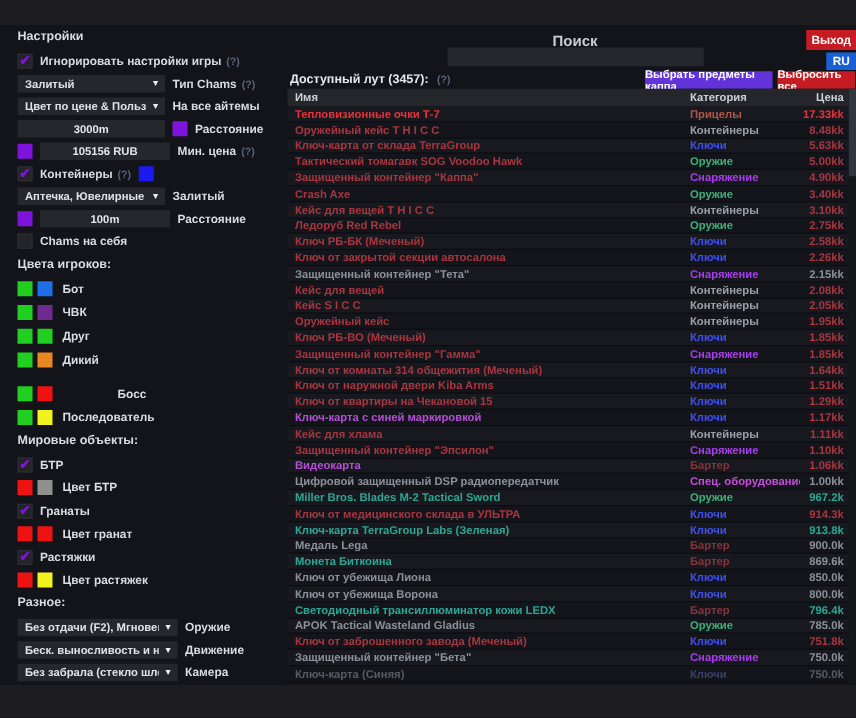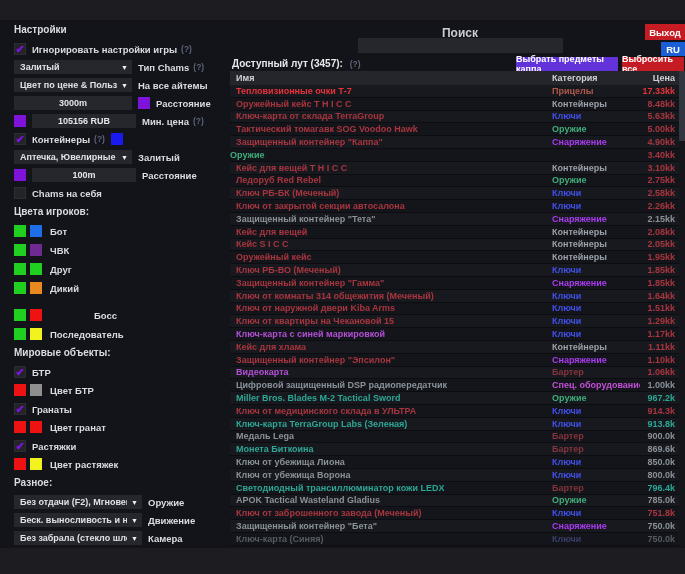--- a/index.html
+++ b/index.html
@@ -282,20 +282,21 @@
       <span class="c-name" style="color: rgb(168, 53, 63);">Тактический томагавк SOG Voodoo Hawk</span>
       <span class="c-cat" style="color: rgb(63, 174, 122);">Оружие</span>
       <span class="c-price" style="color: rgb(168, 53, 63);">5.00kk</span>
     </div>
     <div class="trow odd">
       <span class="c-name" style="color: rgb(168, 53, 63);">Защищенный контейнер "Каппа"</span>
       <span class="c-cat" style="color: rgb(169, 59, 240);">Снаряжение</span>
       <span class="c-price" style="color: rgb(168, 53, 63);">4.90kk</span>
     </div>
     <div class="trow even">
+      <span class="c-name" style="color: rgb(168, 53, 63);">Crash Axe</span>
       <span class="c-cat" style="color: rgb(63, 174, 122);">Оружие</span>
       <span class="c-price" style="color: rgb(168, 53, 63);">3.40kk</span>
     </div>
     <div class="trow odd">
       <span class="c-name" style="color: rgb(168, 53, 63);">Кейс для вещей T H I C C</span>
       <span class="c-cat" style="color: rgb(154, 160, 168);">Контейнеры</span>
       <span class="c-price" style="color: rgb(168, 53, 63);">3.10kk</span>
     </div>
     <div class="trow even">
       <span class="c-name" style="color: rgb(168, 53, 63);">Ледоруб Red Rebel</span>

